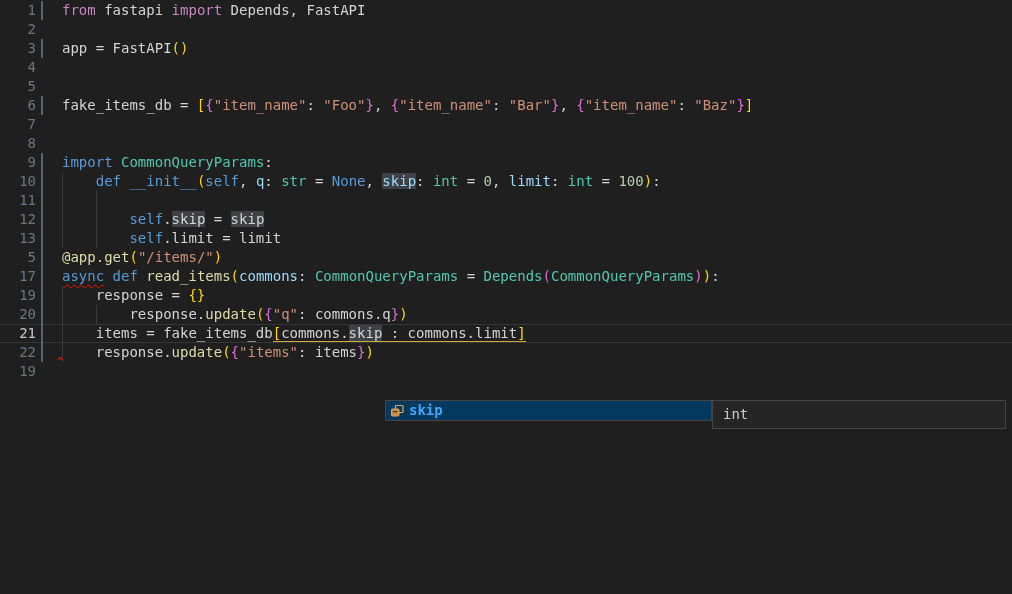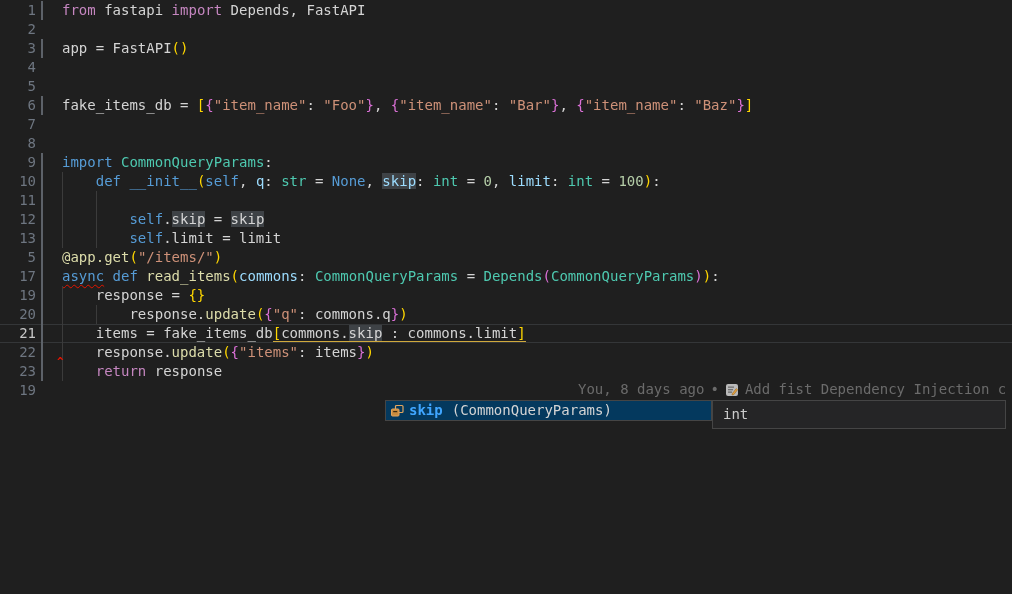--- a/index.html
+++ b/index.html
@@ -45,45 +45,34 @@
       <div class="line"><span class="num">10</span><div class="heat"></div><div class="guide" style="left: 62px;"></div><span class="code"><span style="color: rgb(212, 212, 212);">    </span><span style="color: rgb(86, 156, 214);">def </span><span style="color: rgb(86, 156, 214);">__init__</span><span style="color: rgb(255, 215, 0);">(</span><span style="color: rgb(86, 156, 214);">self</span><span style="color: rgb(212, 212, 212);">, </span><span style="color: rgb(156, 220, 254);">q</span><span style="color: rgb(212, 212, 212);">: </span><span style="color: rgb(78, 201, 176);">str</span><span style="color: rgb(212, 212, 212);"> = </span><span style="color: rgb(86, 156, 214);">None</span><span style="color: rgb(212, 212, 212);">, </span><span class="hl" style="color: rgb(156, 220, 254);">skip</span><span style="color: rgb(212, 212, 212);">: </span><span style="color: rgb(78, 201, 176);">int</span><span style="color: rgb(212, 212, 212);"> = </span><span style="color: rgb(181, 206, 168);">0</span><span style="color: rgb(212, 212, 212);">, </span><span style="color: rgb(156, 220, 254);">limit</span><span style="color: rgb(212, 212, 212);">: </span><span style="color: rgb(78, 201, 176);">int</span><span style="color: rgb(212, 212, 212);"> = </span><span style="color: rgb(181, 206, 168);">100</span><span style="color: rgb(255, 215, 0);">)</span><span style="color: rgb(212, 212, 212);">:</span></span></div>
       <div class="line"><span class="num">11</span><div class="heat"></div><div class="guide" style="left: 62px;"></div><div class="guide" style="left: 95.7144px;"></div></div>
       <div class="line"><span class="num">12</span><div class="heat"></div><div class="guide" style="left: 62px;"></div><div class="guide" style="left: 95.7144px;"></div><span class="code"><span style="color: rgb(212, 212, 212);">        </span><span style="color: rgb(86, 156, 214);">self</span><span style="color: rgb(212, 212, 212);">.</span><span class="hl" style="color: rgb(212, 212, 212);">skip</span><span style="color: rgb(212, 212, 212);"> = </span><span class="hl" style="color: rgb(212, 212, 212);">skip</span></span></div>
       <div class="line"><span class="num">13</span><div class="heat"></div><div class="guide" style="left: 62px;"></div><div class="guide" style="left: 95.7144px;"></div><span class="code"><span style="color: rgb(212, 212, 212);">        </span><span style="color: rgb(86, 156, 214);">self</span><span style="color: rgb(212, 212, 212);">.limit = limit</span></span></div>
       <div class="line"><span class="num">5</span><div class="heat"></div><span class="code"><span style="color: rgb(220, 220, 170);">@app.get</span><span style="color: rgb(255, 215, 0);">(</span><span style="color: rgb(206, 145, 120);">"/items/"</span><span style="color: rgb(255, 215, 0);">)</span></span></div>
       <div class="line"><span class="num">17</span><div class="heat"></div><span class="code"><span class="sq" style="color: rgb(86, 156, 214);">async</span><span style="color: rgb(212, 212, 212);"> </span><span style="color: rgb(86, 156, 214);">def </span><span style="color: rgb(220, 220, 170);">read_items</span><span style="color: rgb(255, 215, 0);">(</span><span style="color: rgb(156, 220, 254);">commons</span><span style="color: rgb(212, 212, 212);">: </span><span style="color: rgb(78, 201, 176);">CommonQueryParams</span><span style="color: rgb(212, 212, 212);"> = </span><span style="color: rgb(78, 201, 176);">Depends</span><span style="color: rgb(218, 112, 214);">(</span><span style="color: rgb(78, 201, 176);">CommonQueryParams</span><span style="color: rgb(218, 112, 214);">)</span><span style="color: rgb(255, 215, 0);">)</span><span style="color: rgb(212, 212, 212);">:</span></span></div>
       <div class="line"><span class="num">19</span><div class="heat"></div><div class="guide" style="left: 62px;"></div><span class="code"><span style="color: rgb(212, 212, 212);">    response = </span><span style="color: rgb(255, 215, 0);">{}</span></span></div>
       <div class="line"><span class="num">20</span><div class="heat"></div><div class="guide" style="left: 62px;"></div><div class="guide" style="left: 95.7144px;"></div><span class="code"><span style="color: rgb(212, 212, 212);">        response.</span><span style="color: rgb(220, 220, 170);">update</span><span style="color: rgb(255, 215, 0);">(</span><span style="color: rgb(218, 112, 214);">{</span><span style="color: rgb(206, 145, 120);">"q"</span><span style="color: rgb(212, 212, 212);">: </span><span style="color: rgb(212, 212, 212);">commons.q</span><span style="color: rgb(218, 112, 214);">}</span><span style="color: rgb(255, 215, 0);">)</span></span></div>
       <div class="line current"><span class="num active">21</span><div class="heat"></div><div class="guide" style="left: 62px;"></div><span class="code"><span style="color: rgb(212, 212, 212);">    items = fake_items_db</span><span class="u" style="color: rgb(255, 215, 0);">[</span><span class="u" style="color: rgb(212, 212, 212);">commons.</span><span class="hl u" style="color: rgb(212, 212, 212);">skip</span><span class="u" style="color: rgb(212, 212, 212);"> : </span><span class="u" style="color: rgb(212, 212, 212);">commons.limit</span><span class="u" style="color: rgb(255, 215, 0);">]</span></span></div>
       <div class="line"><span class="num">22</span><div class="heat"></div><div class="guide" style="left: 62px;"></div><span class="code"><span style="color: rgb(212, 212, 212);">    response.</span><span style="color: rgb(220, 220, 170);">update</span><span style="color: rgb(255, 215, 0);">(</span><span style="color: rgb(218, 112, 214);">{</span><span style="color: rgb(206, 145, 120);">"items"</span><span style="color: rgb(212, 212, 212);">: </span><span style="color: rgb(212, 212, 212);">items</span><span style="color: rgb(218, 112, 214);">}</span><span style="color: rgb(255, 215, 0);">)</span></span><span class="errmark">^</span></div>
-      <div class="line"><span class="num">23</span><div class="heat"></div><div class="guide" style="left: 62px;"></div><span class="code"><span style="color: rgb(212, 212, 212);">    </span><span style="color: rgb(197, 134, 192);">return </span><span style="color: rgb(212, 212, 212);">response</span></span></div>
       <div class="line"><span class="num">19</span><span class="code"></span></div>
     </div>
 
-  <div id="blame">
-    <span class="btext">You, 8 days ago</span><span class="btext">•</span><span><svg class="icon-svg" width="14" height="14" viewBox="0 0 14 14">
-          <rect x="1" y="1" width="12" height="12" rx="2" fill="#b9b9b9"></rect>
-          <rect x="3" y="3.5" width="6" height="1.3" fill="#6f6f6f"></rect>
-          <rect x="3" y="6" width="5" height="1.3" fill="#6f6f6f"></rect>
-          <rect x="3" y="8.5" width="4" height="1.3" fill="#6f6f6f"></rect>
-          <path d="M7.2 10.8 L11.2 5.6 L12.6 6.7 L8.8 11.6 L7 12 Z" fill="#e8a33d" stroke="#8a5a14" stroke-width="0.5"></path>
-        </svg></span><span class="btext">Add fist Dependency Injection c</span>
-  </div>
 
   <div id="suggest">
     <div class="srow">
       <span>
           <svg class="icon-svg" width="16" height="16" viewBox="0 0 16 16">
             <rect x="6.5" y="2.5" width="7.5" height="7" rx="1" fill="none" stroke="#e2a55e" stroke-width="1.2"></rect>
             <rect x="2.5" y="6" width="7.5" height="7" rx="1" fill="#c98c3f" stroke="#e2a55e" stroke-width="1"></rect>
             <rect x="4.2" y="8" width="4" height="1.2" fill="#3a2a12"></rect>
           </svg>
         </span>
       <span class="s-label">skip</span>
-      <span class="s-detail">(CommonQueryParams)</span>
     </div>
   </div>
 
   <div id="suggest-doc">
     <span>int</span>
   </div>
 
 </div>
 
 </body></html>

